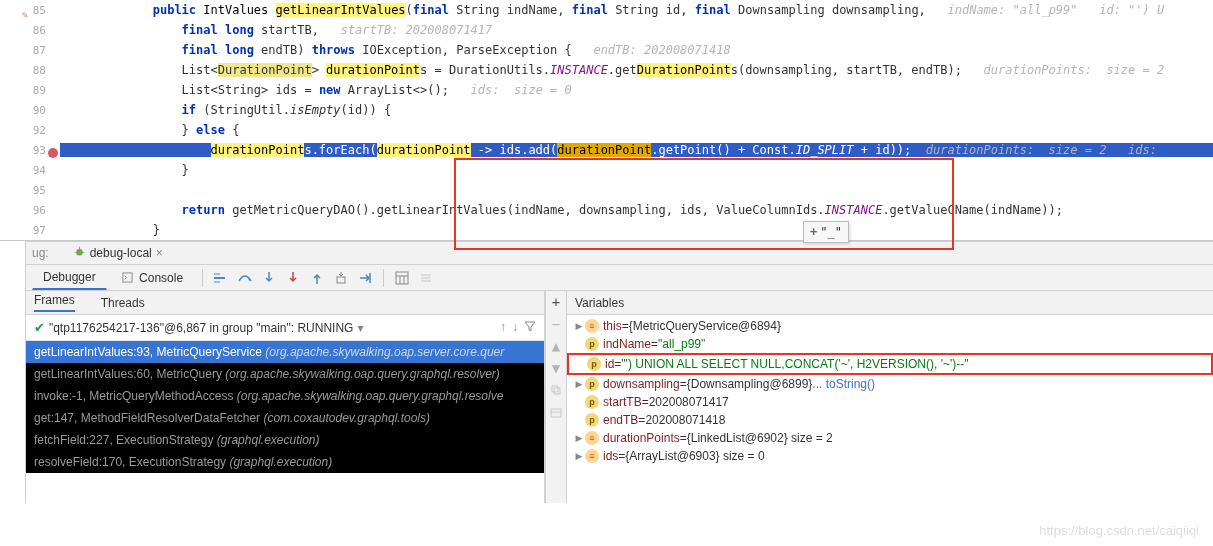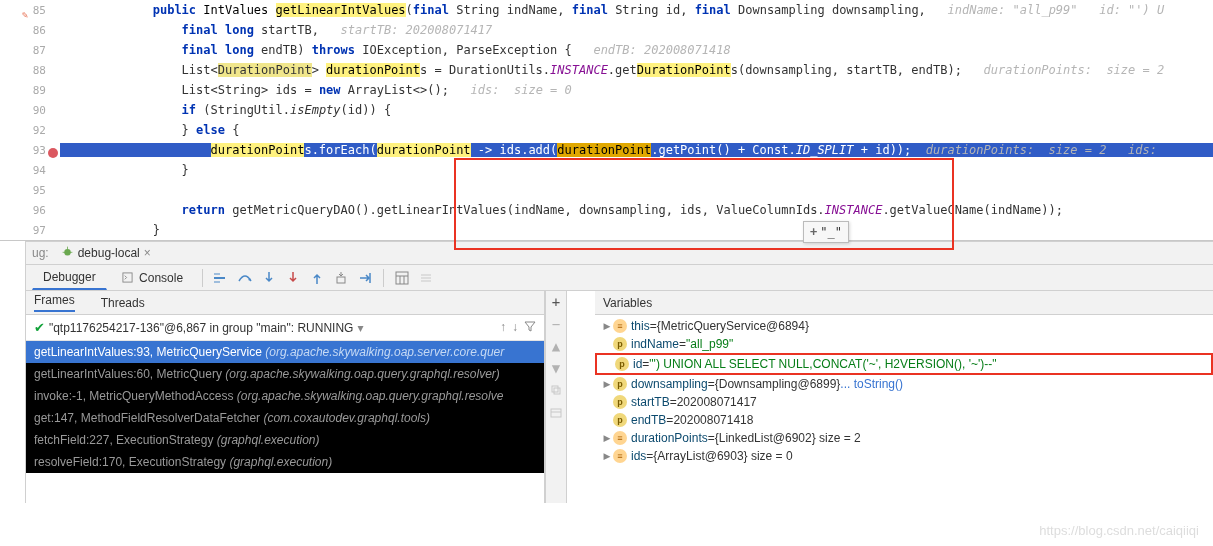--- a/index.html
+++ b/index.html
@@ -30,40 +30,40 @@
 .run-tabbar { height: 24px; background: #f2f2f2; border-top: 1px solid #d0d0d0; border-bottom: 1px solid #d0d0d0; display: flex; align-items: center; padding-left: 6px; font-family: "Segoe UI", sans-serif; font-size: 12px; }
 .run-tabbar .bug { margin-right: 4px; }
 .run-tabbar .close { margin-left: 4px; color: #888; }
 .dbg-toolbar { height: 26px; background: #f2f2f2; display: flex; align-items: center; gap: 4px; padding-left: 6px; border-bottom: 1px solid #d0d0d0; }
 .dbg-toolbar .tab { padding: 4px 10px; font-family: "Segoe UI", sans-serif; font-size: 12px; border: 1px solid transparent; cursor: pointer; }
 .dbg-toolbar .tab.active { border-bottom: 2px solid #3874d1; }
 .dbg-toolbar .sep { width: 1px; height: 18px; background: #ccc; margin: 0 4px; }
 .dbg-toolbar .btn { width: 20px; height: 20px; display: flex; align-items: center; justify-content: center; cursor: pointer; color: #555; }
 .panes { display: flex; height: 212px; }
 .frames-pane { width: 519px; border-right: 1px solid #d0d0d0; display: flex; flex-direction: column; }
-.vars-pane { flex: 1; display: flex; flex-direction: column; margin-left: 28px; }
+.vars-pane { flex: 1; display: flex; flex-direction: column; }
 .pane-header { height: 24px; background: #f2f2f2; border-bottom: 1px solid #d0d0d0; display: flex; align-items: center; padding: 0 8px; font-family: "Segoe UI", sans-serif; font-size: 12px; gap: 26px; }
 .pane-header.vars { justify-content: space-between; }
 .thread-selector { height: 26px; display: flex; align-items: center; padding: 0 8px; border-bottom: 1px solid #e4e4e4; font-family: "Segoe UI", sans-serif; font-size: 12px; }
 .thread-selector .chk { color: #11a239; margin-right: 4px; font-size: 13px;}
 .thread-selector .dd { color: #888; margin-left: 4px; }
 .thread-selector .nav { margin-left: auto; display: flex; gap: 6px; color: #888; }
 .frame-list { overflow: auto; font-family: "Segoe UI", sans-serif; font-size: 12px; flex: 1; }
 .frame { padding: 4px 8px; white-space: nowrap; overflow: hidden; text-overflow: ellipsis; }
 .frame.sel { background: #3874d1; color: #fff; }
 .frame .pkg { font-style: italic; color: #999; }
 .frame.sel .pkg { color: #c5d9f4; }
 .frame.dim { color: #999; background: #000000; }
 .var-tree { overflow: auto; font-family: "Segoe UI", sans-serif; font-size: 12px; flex: 1; padding: 2px 0; }
 .var-row { padding: 2px 6px; display: flex; align-items: center; white-space: nowrap;}
 .var-row .arrow { width: 12px; color: #888; font-size: 9px; text-align: center; }
 .var-row .icon { width: 14px; height: 14px; border-radius: 50%; display: inline-flex; align-items: center; justify-content: center; font-size: 9px; font-weight: bold; margin-right: 4px; }
 .icon-p { background: #f0d87b; color: #7a5c00; }
 .icon-e { background: #ffd591; color: #a65c00; }
-.var-name { color: #0c4a6e; }
+.var-name { color: #7f1d1d; }
 .var-val { color: #333; }
 .var-str { color: #067d17; }
 .var-link { color: #3874d1; cursor: pointer; }
 .var-redbox { border: 2px solid #ea3323; }
 .side-btns { width: 22px; background: #f2f2f2; border: 1px solid #d0d0d0; border-top: none; border-bottom: none;}
 .side-btns .btn { height: 22px; display: flex; align-items: center; justify-content: center; color: #555; cursor: pointer; font-size: 14px;}
 .debug-label { font-family: "Segoe UI", sans-serif; font-size: 12px; color: #666; padding: 3px 0 0 4px; border-right: 1px solid #d0d0d0; width: 26px;}
 .watermark { position: absolute; right: 14px; bottom: 8px; color: #ddd; font-size: 13px; font-family: sans-serif; pointer-events: none; }
 </style>
 </head>
@@ -89,21 +89,21 @@
     <span class="plus">+</span><span>"_"</span>
   </div>
 </div>
 
 <div class="panel-divider"></div>
 
 <div style="display:flex;">
   <div class="debug-label"></div>
   <div style="flex:1;">
     <div class="run-tabbar">
-      <span style="color:#888; margin-right:12px;">ug:</span>
+      <span style="color:#888; margin-right:24px;">ug:</span>
       <span class="bug">
         <svg width="13" height="13" viewBox="0 0 16 16">
             <circle cx="8" cy="9" r="4" fill="#6aa84f"></circle>
             <line x1="8" y1="2" x2="8" y2="5" stroke="#6aa84f"></line>
             <line x1="2" y1="9" x2="5" y2="9" stroke="#6aa84f"></line>
             <line x1="11" y1="9" x2="14" y2="9" stroke="#6aa84f"></line>
           </svg>
       </span>
       <span>debug-local</span>
       <span class="close">×</span>

